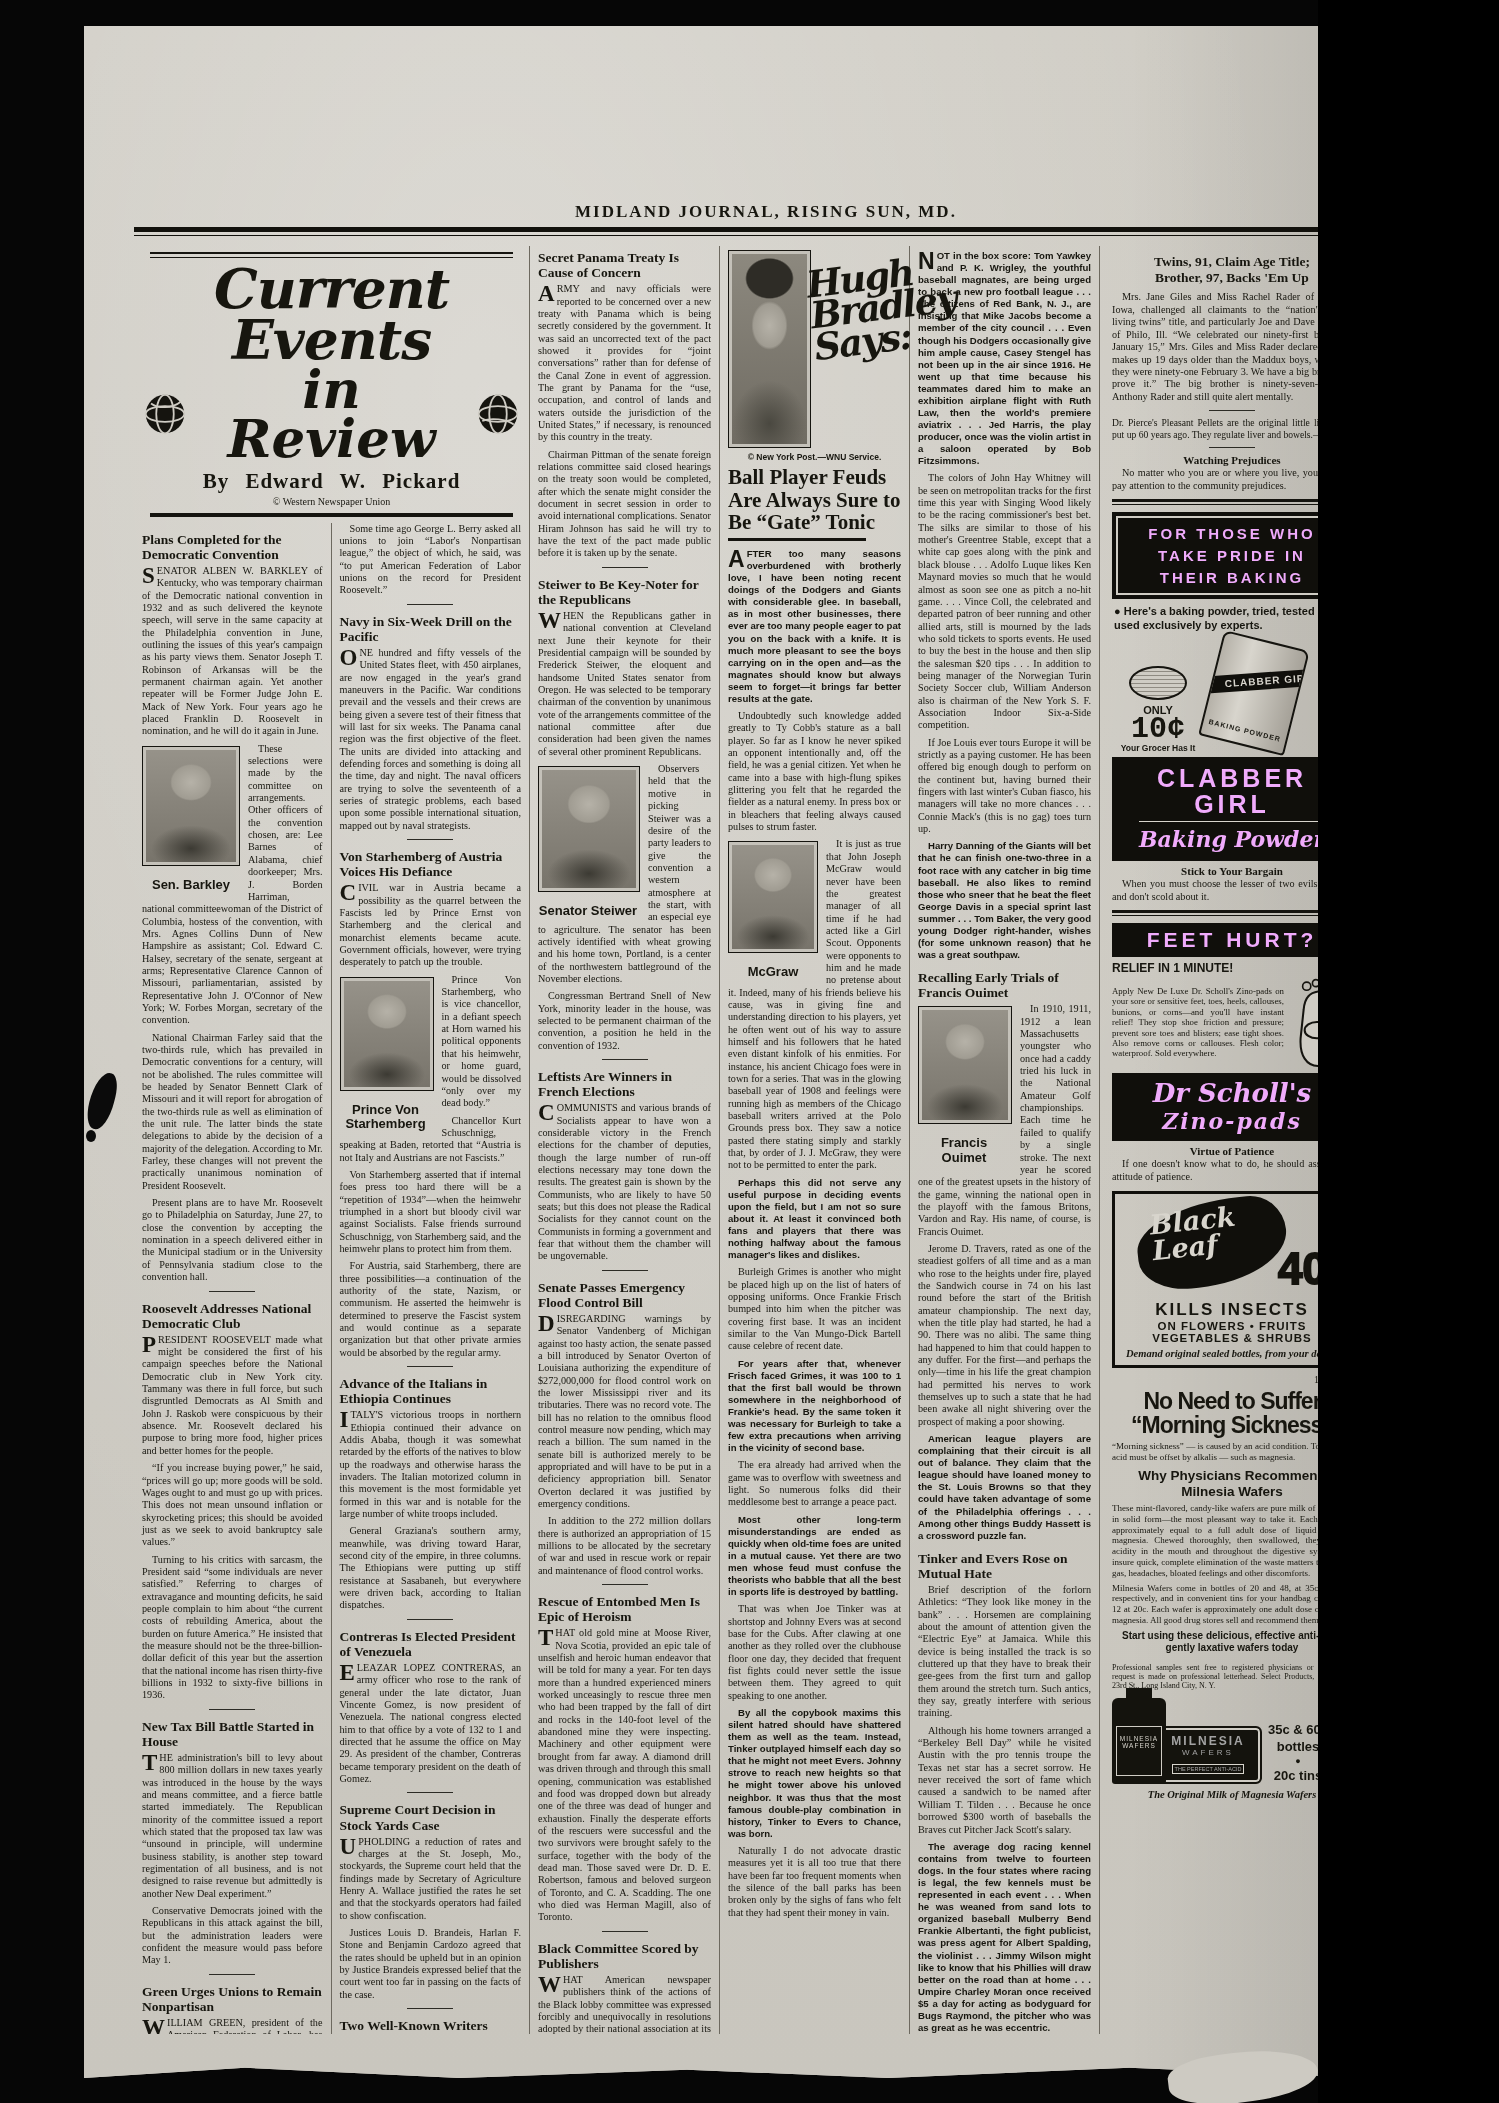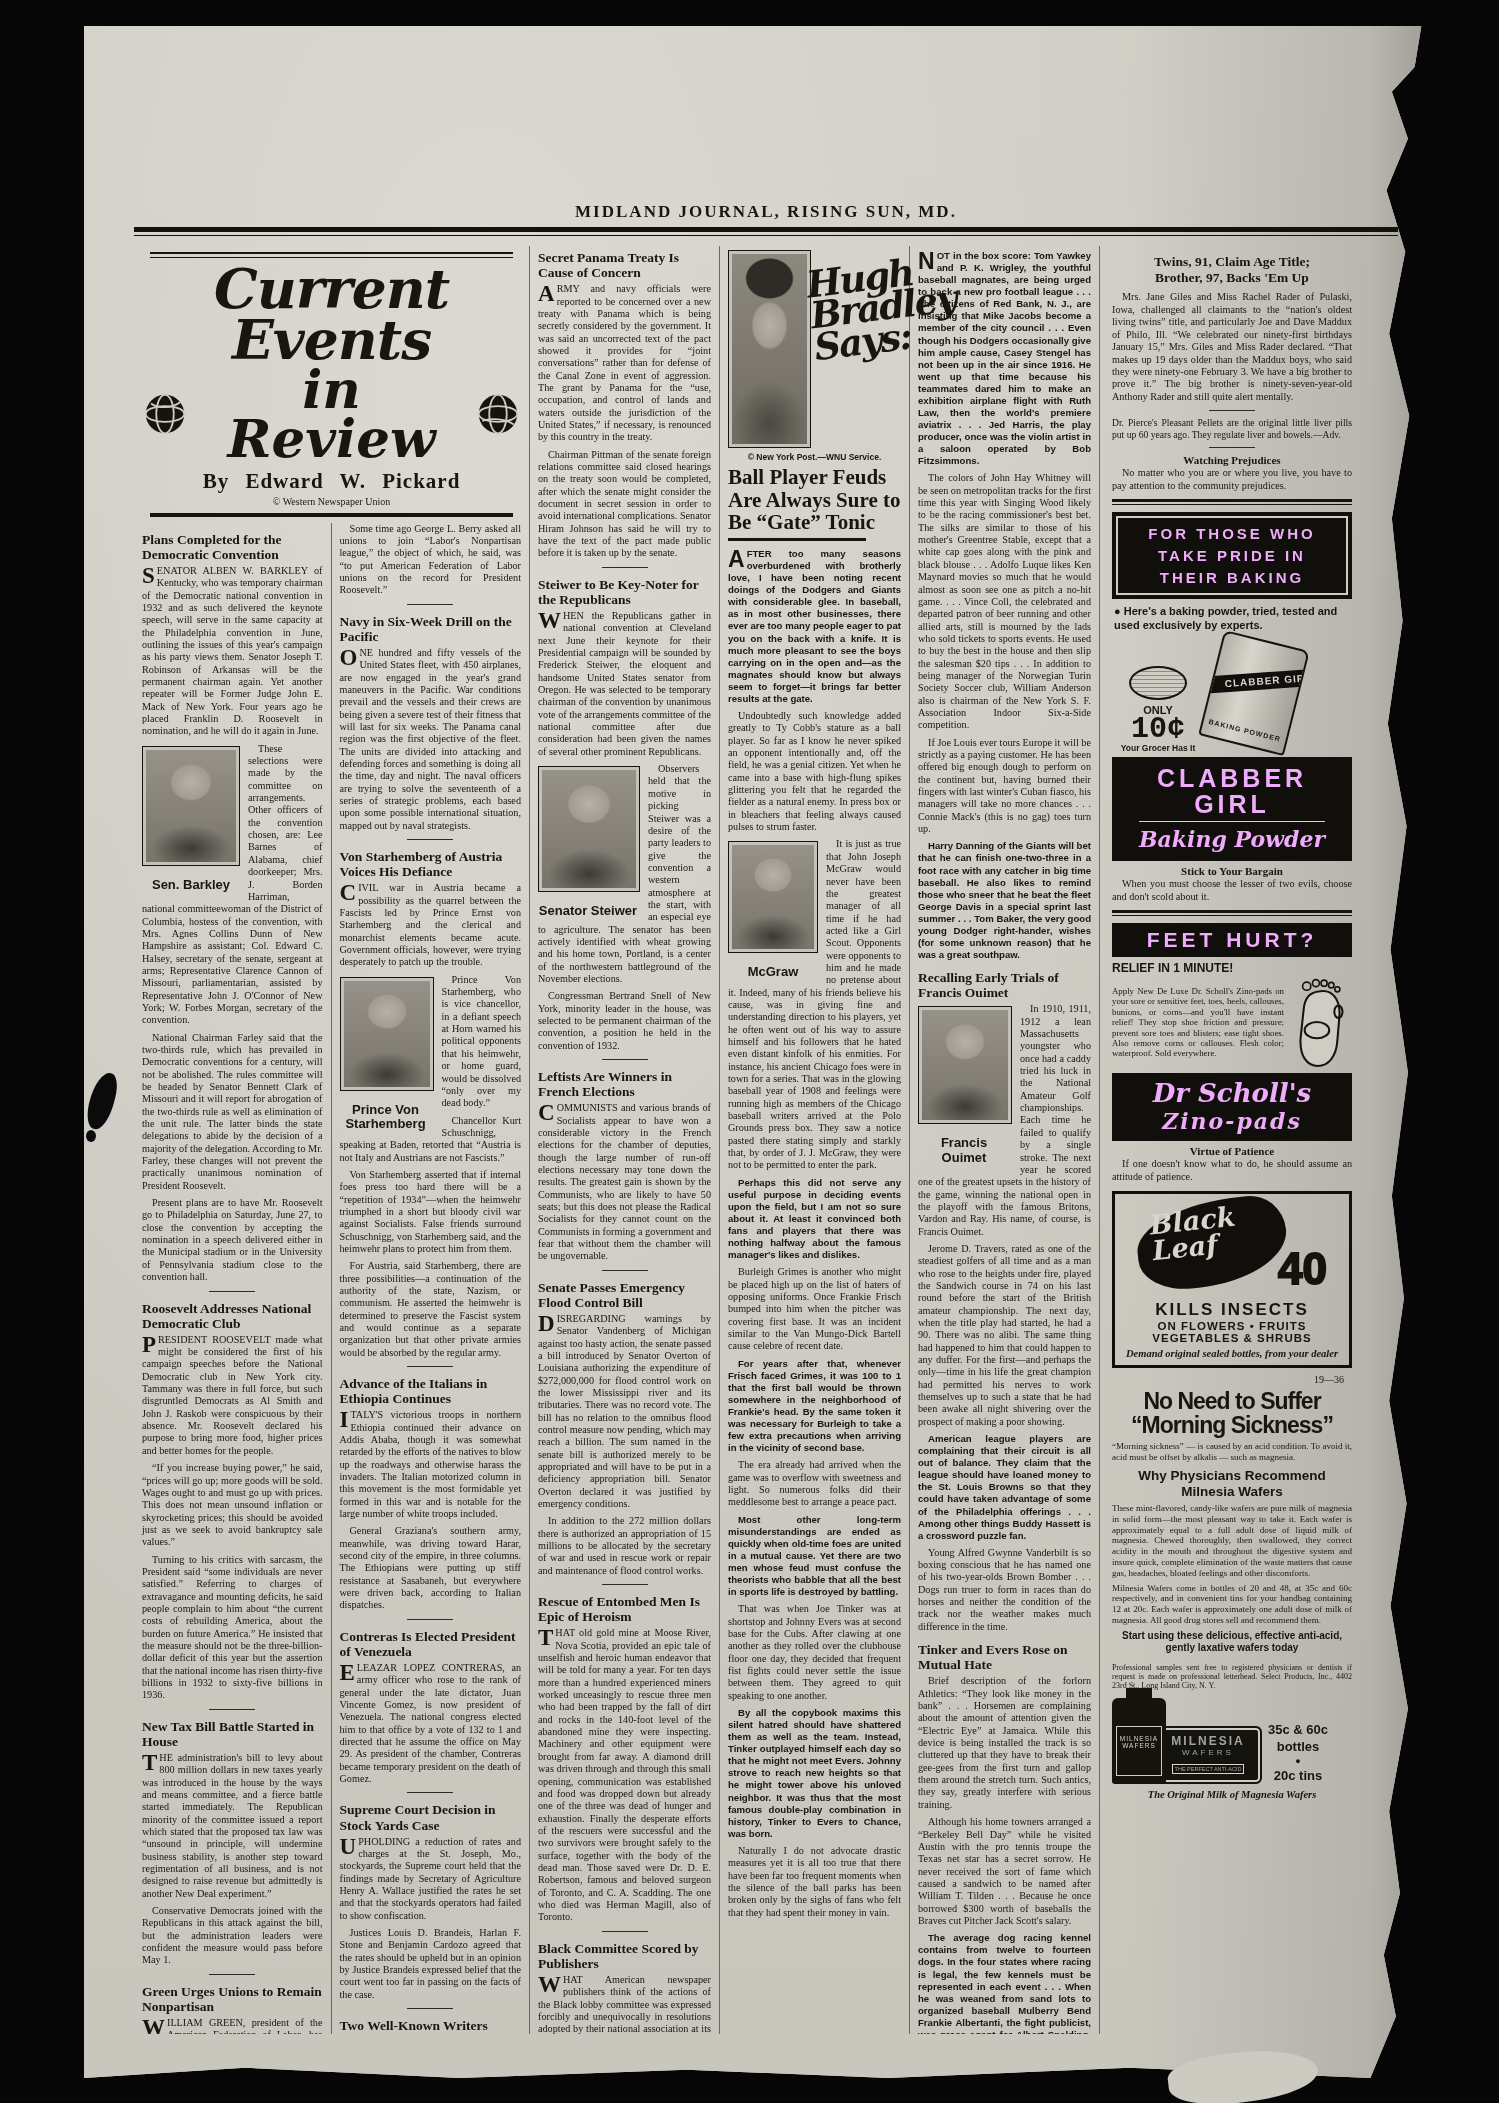--- a/index.html
+++ b/index.html
@@ -1,16 +1,16 @@
 <!DOCTYPE html>
 <html><head>
 <meta charset="utf-8">
 <style>
   html,body{margin:0;padding:0;background:#000;}
-  .scan{position:relative;width:1499px;height:2103px;background:#060606;overflow:hidden;
+  .scan{position:relative;width:1318px;height:2103px;background:#060606;overflow:hidden;
         font-family:"Liberation Serif","DejaVu Serif",serif;color:#17160f;}
   .sheet{position:absolute;left:84px;top:26px;width:1340px;height:2052px;
     background-color:#cfccc4;
     background-image:radial-gradient(ellipse at 30% 18%,rgba(255,255,255,.28),transparent 60%),
       linear-gradient(90deg,rgba(0,0,0,0) 78%,rgba(0,0,0,.10) 96%,rgba(0,0,0,.22) 100%),
       linear-gradient(#cfccc4,#c9c6be);
     clip-path:polygon(0% 0%,99.8% 0%,99.3% 2%,97.6% 3.2%,98.8% 5.5%,97.2% 8%,98.6% 11%,97.4% 15%,
       98.9% 19%,97.6% 24%,98.4% 29%,97.3% 34%,98.7% 39%,97.5% 45%,98.8% 51%,97.6% 57%,98.5% 62%,
       97.4% 67%,98.7% 72%,97.5% 77%,98.8% 82%,97.4% 87%,98.2% 91%,97% 94%,97.9% 97%,96% 100%,
       78% 99.5%,60% 100%,45% 99.6%,28% 100%,12% 99.5%,0% 100%);}
@@ -299,21 +299,20 @@
      <p class="p">If Joe Louis ever tours Europe it will be strictly as a paying customer. He has been offered big enough dough to perform on the continent but, having burned their fingers with last winter's Cuban fiasco, his managers will take no more chances . . . Connie Mack's (this is no gag) toes turn up.</p>
      <p class="p b">Harry Danning of the Giants will bet that he can finish one-two-three in a foot race with any catcher in big time baseball. He also likes to remind those who sneer that he beat the fleet George Davis in a special sprint last summer . . . Tom Baker, the very good young Dodger right-hander, wishes (for some unknown reason) that he was a great southpaw.</p>
      <div class="h">Recalling Early Trials of Francis Ouimet</div>
      <div class="pwrap clearfix">
        <div class="pimg" style="width:92px;height:116px;"></div>
        <div class="pcap" style="width:92px;">Francis Ouimet</div>
      </div>
      <p class="p">In 1910, 1911, 1912 a lean Massachusetts youngster who once had a caddy tried his luck in the National Amateur Golf championships. Each time he failed to qualify by a single stroke. The next year he scored one of the greatest upsets in the history of the game, winning the national open in the playoff with the famous Britons, Vardon and Ray. His name, of course, is Francis Ouimet.</p>
      <p class="p">Jerome D. Travers, rated as one of the steadiest golfers of all time and as a man who rose to the heights under fire, played the Sandwich course in 74 on his last round before the start of the British amateur championship. The next day, when the title play had started, he had a 90. There was no alibi. The same thing had happened to him that could happen to any duffer. For the first—and perhaps the only—time in his life the great champion had permitted his nerves to work themselves up to such a state that he had been awake all night shivering over the prospect of making a poor showing.</p>
      <p class="p b">American league players are complaining that their circuit is all out of balance. They claim that the league should have loaned money to the St. Louis Browns so that they could have taken advantage of some of the Philadelphia offerings . . . Among other things Buddy Hassett is a crossword puzzle fan.</p>
-     <p class="p">Young Alfred Gwynne Vanderbilt is so boxing conscious that he has named one of his two-year-olds Brown Bomber . . . Dogs run truer to form in races than do horses and neither the condition of the track nor the weather makes much difference in the time.</p>
      <div class="h">Tinker and Evers Rose on Mutual Hate</div>
      <p class="p">Brief description of the forlorn Athletics: “They look like money in the bank” . . . Horsemen are complaining about the amount of attention given the “Electric Eye” at Jamaica. While this device is being installed the track is so cluttered up that they have to break their gee-gees from the first turn and gallop them around the stretch turn. Such antics, they say, greatly interfere with serious training.</p>
      <p class="p">Although his home towners arranged a “Berkeley Bell Day” while he visited Austin with the pro tennis troupe the Texas net star has a secret sorrow. He never received the sort of fame which caused a sandwich to be named after William T. Tilden . . . Because he once borrowed $300 worth of baseballs the Braves cut Pitcher Jack Scott's salary.</p>
      <p class="p b">The average dog racing kennel contains from twelve to fourteen dogs. In the four states where racing is legal, the few kennels must be represented in each event . . . When he was weaned from sand lots to organized baseball Mulberry Bend Frankie Albertanti, the fight publicist, was press agent for Albert Spalding, the violinist . . . Jimmy Wilson might like to know that his Phillies will draw better on the road than at home . . . Umpire Charley Moran once received $5 a day for acting as bodyguard for Bugs Raymond, the pitcher who was as great as he was eccentric.</p>
 
     </div>
 
     <div class="col adcol">
      <div class="f-h">
        <div>Twins, 91, Claim Age Title;</div>

